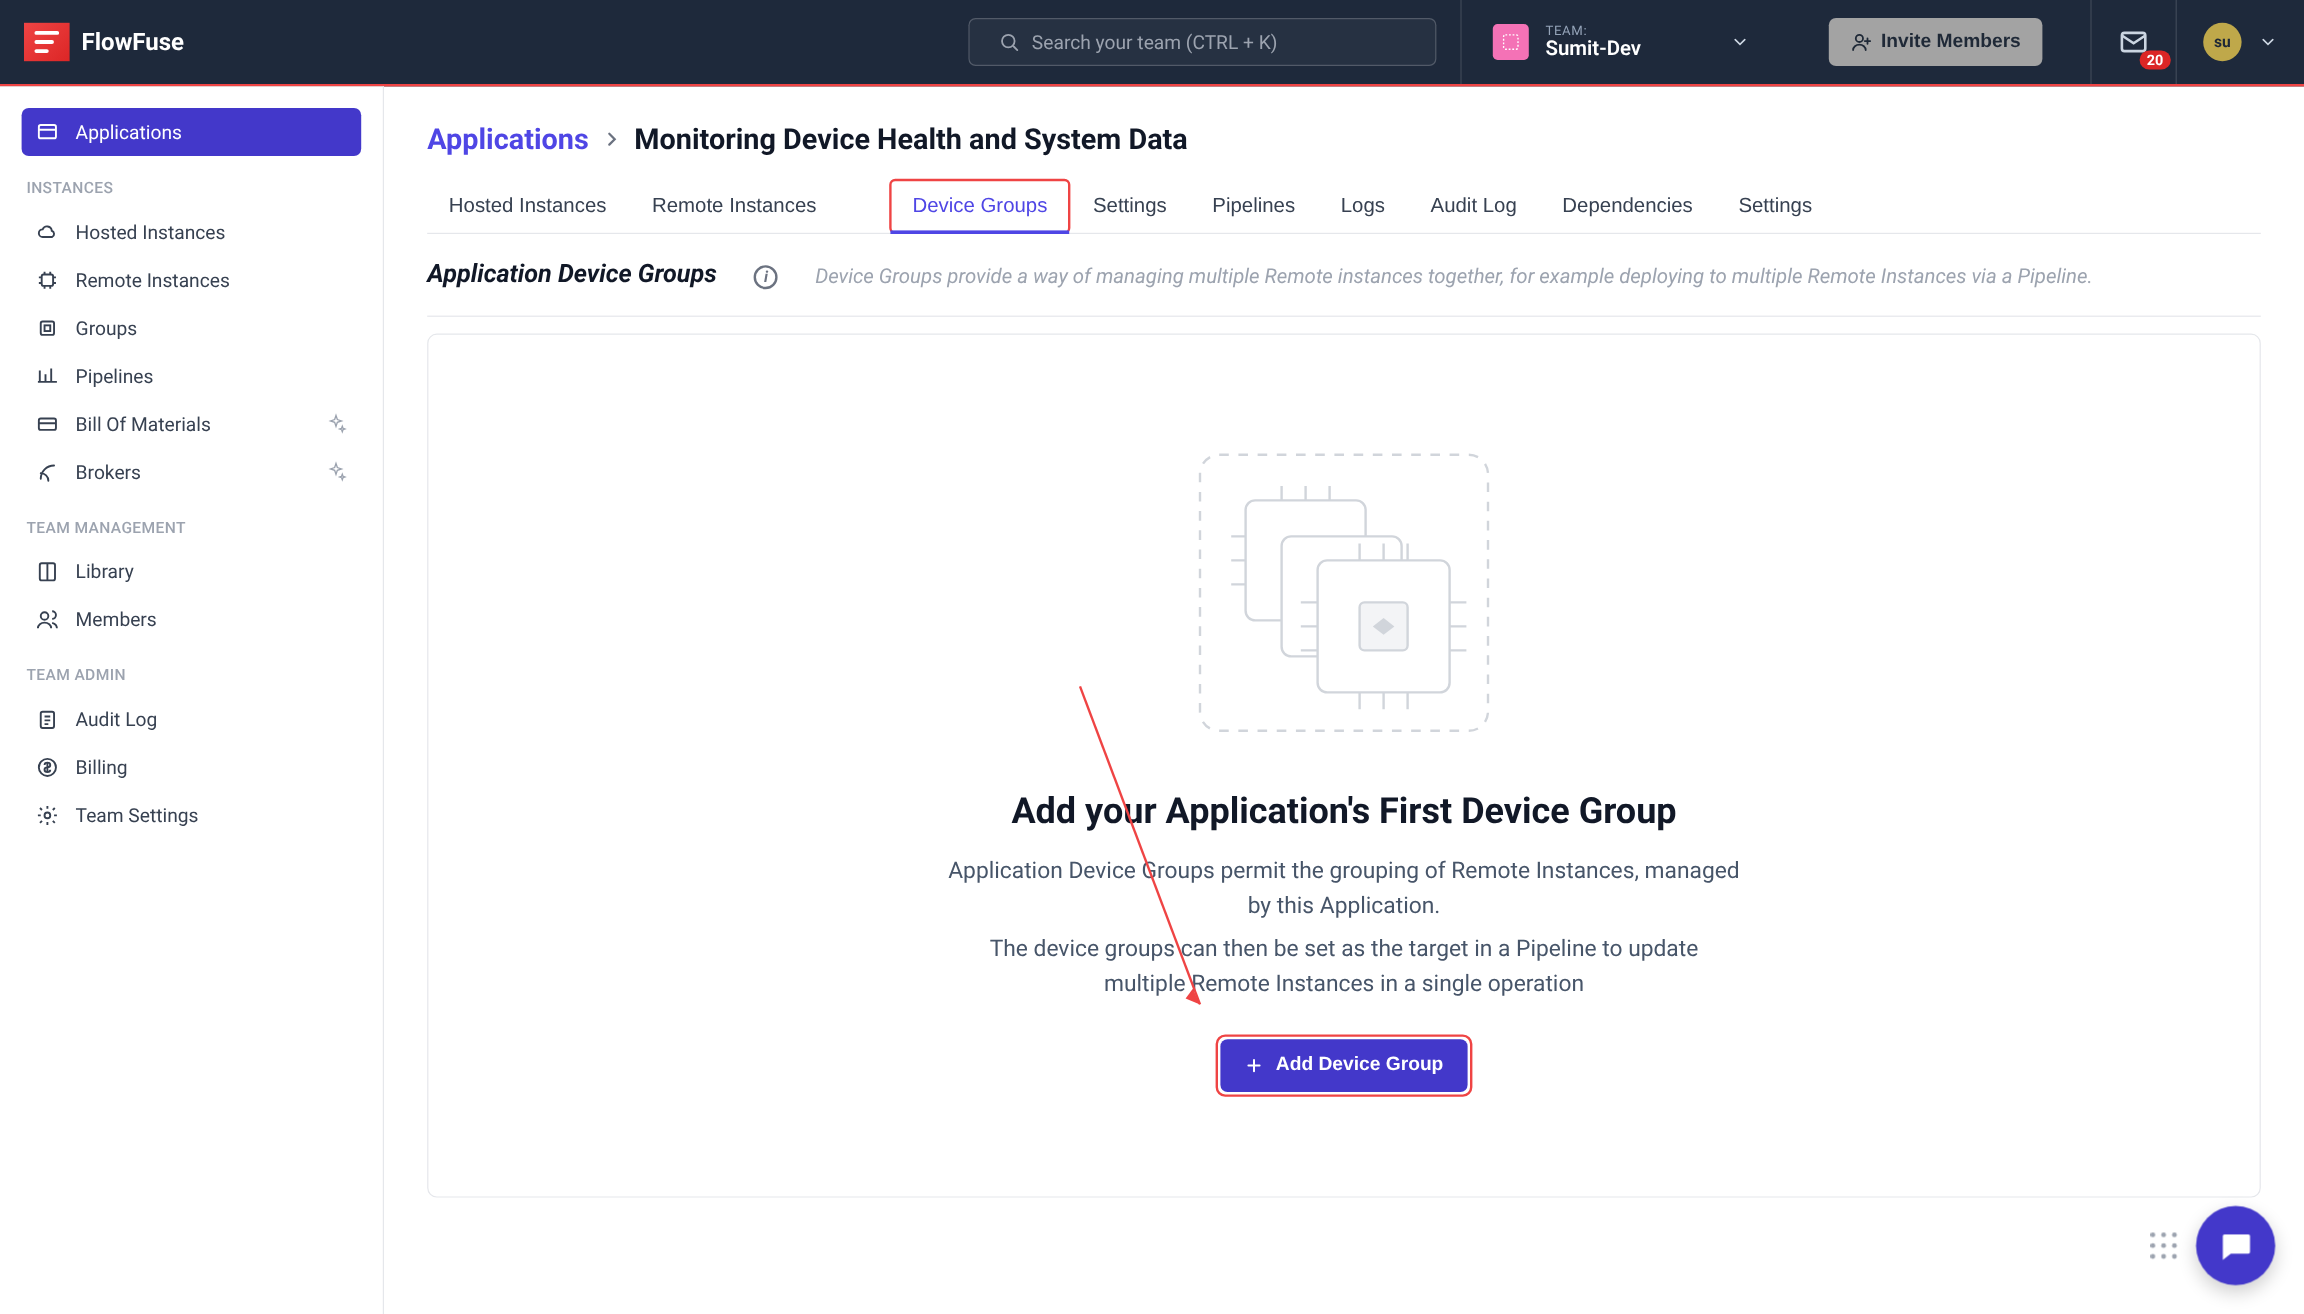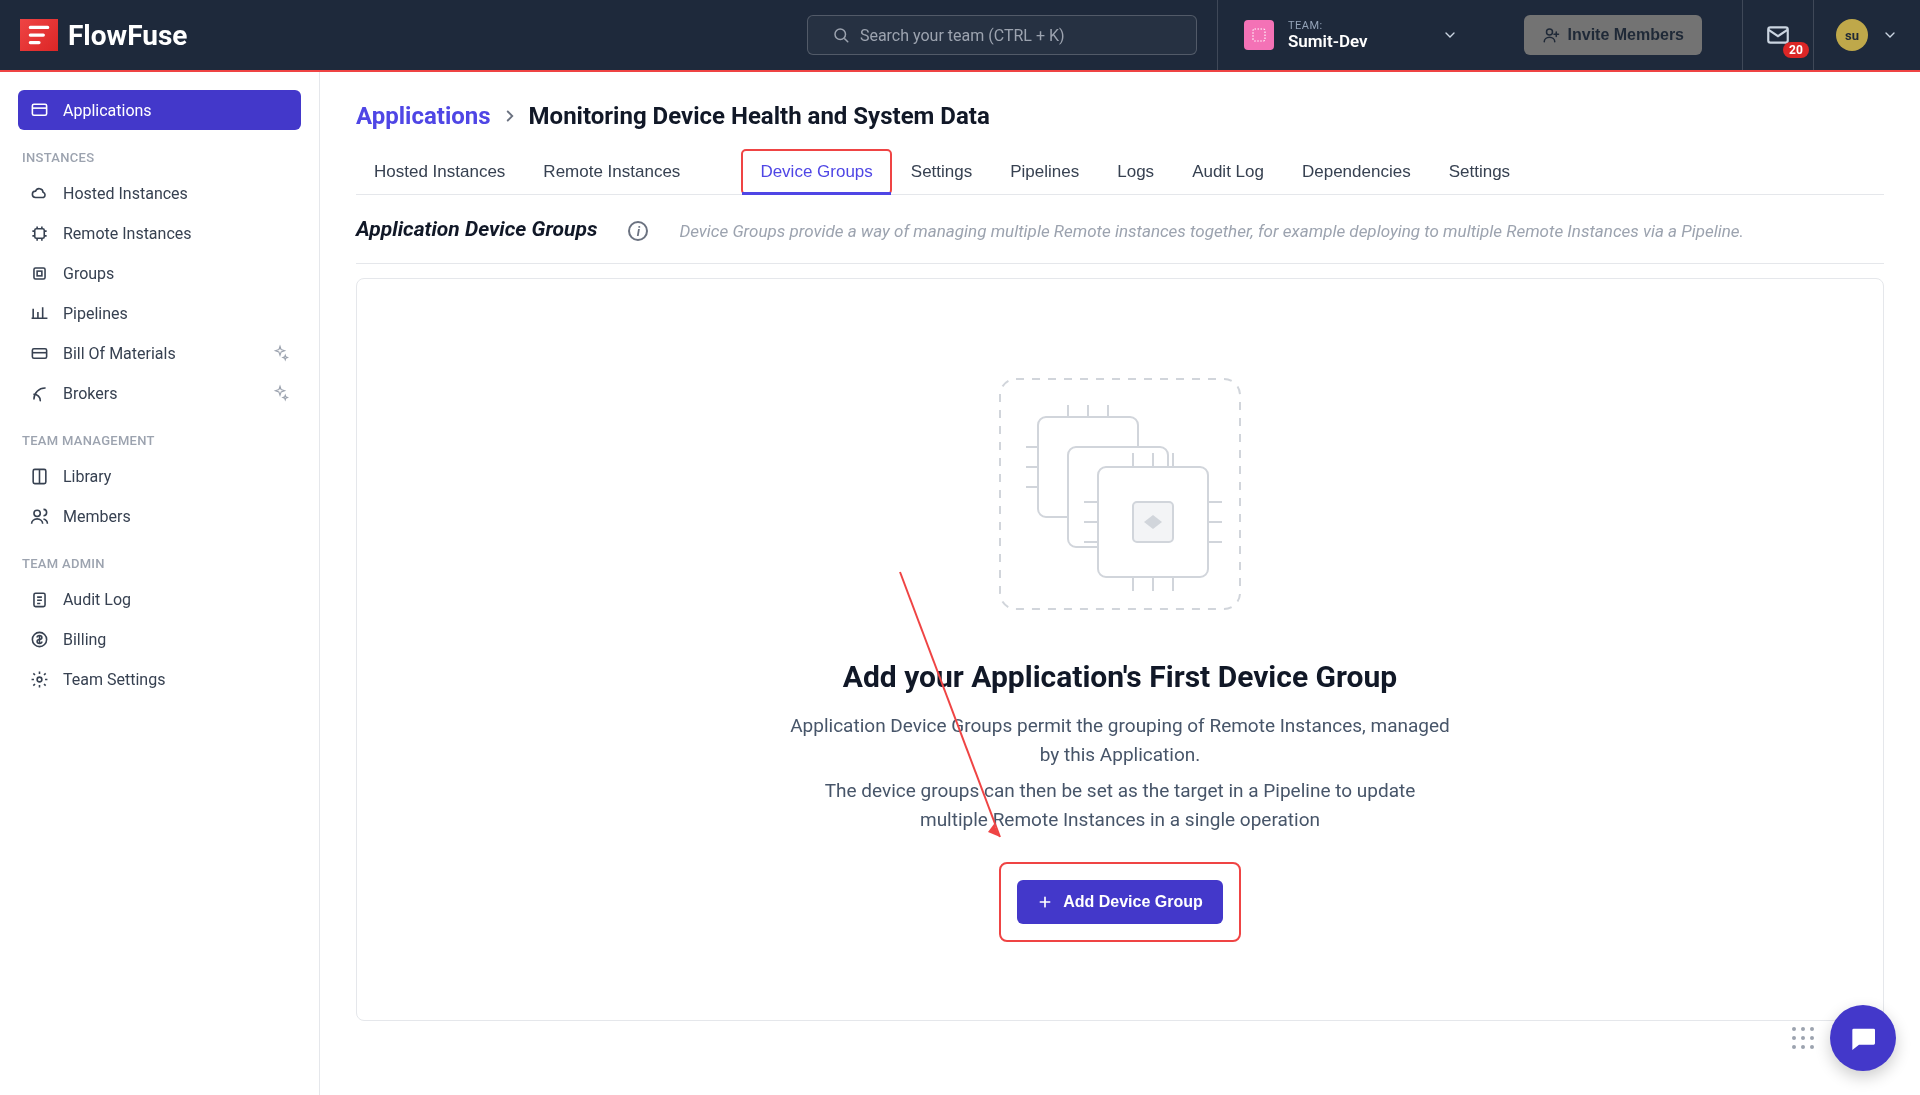--- a/index.html
+++ b/index.html
@@ -11,32 +11,32 @@
     --indigo: #4338ca;
     --indigo-light: #6366f1;
     --red-highlight: #f87171;
     --link-blue: #4f46e5;
     --muted: #9ca3af;
   }
   * { box-sizing: border-box; margin: 0; padding: 0; }
   html, body { width: 1920px; height: 1095px; font-family: -apple-system, BlinkMacSystemFont, "Segoe UI", Roboto, sans-serif; overflow: hidden; }
   
   .header { height: 72px; background: #1e293b; display: flex; align-items: center; color: #fff; border-bottom: 2px solid #ef4444; }
-  .logo { display: flex; align-items: center; gap: 10px; padding: 0 20px; font-size: 28px; font-weight: 700; }
+  .logo { display: flex; align-items: center; gap: 10px; padding: 0 20px; font-size: 20px; font-weight: 700; }
   .logo-icon { width: 38px; height: 32px; background: linear-gradient(135deg, #ef4444, #dc2626); display: flex; align-items: center; justify-content: center; position: relative; }
   .logo-icon svg { width: 26px; height: 26px; }
   .header-spacer { flex: 1; }
   .search { width: 390px; height: 40px; background: rgba(255,255,255,0.04); border: 1px solid rgba(255,255,255,0.2); border-radius: 6px; display: flex; align-items: center; padding: 0 24px; gap: 10px; color: #9ca3af; font-size: 16px; margin-right:20px;}
   .team-select { border-left: 1px solid rgba(255,255,255,0.15); height: 100%; display: flex; align-items: center; gap: 14px; padding: 0 26px; }
   .team-icon { width: 30px; height: 30px; background: #f472b6; border-radius: 4px; display:flex;align-items:center;justify-content:center; }
   .team-meta { display: flex; flex-direction: column; line-height: 1.1; }
   .team-label { font-size: 11px; color: #94a3b8; letter-spacing: 0.5px; }
   .team-name { font-size: 17px; font-weight: 600; color: #fff; }
   .chev { color: #cbd5e1; padding-left: 60px; }
-  .invite-btn { background: #737373; color: #1f2937; height: 40px; padding: 0 18px; border-radius: 6px; display: flex; align-items: center; gap: 8px; font-weight: 600; font-size: 16px; margin: 0 18px; border:none; cursor:pointer;}
+  .invite-btn { background: #a3a3a3; color: #1f2937; height: 40px; padding: 0 18px; border-radius: 6px; display: flex; align-items: center; gap: 8px; font-weight: 600; font-size: 16px; margin: 0 18px; border:none; cursor:pointer;}
   .hdr-cell { border-left: 1px solid rgba(255,255,255,0.15); height: 100%; display: flex; align-items: center; padding: 0 22px; position: relative; }
   .avatar { width: 32px; height: 32px; border-radius: 50%; background: #bfa84a; color: #1f2937; font-size: 13px; font-weight: 700; display:flex;align-items:center;justify-content:center; }
   .badge { position: absolute; bottom: 12px; left: 40px; background: #dc2626; color: #fff; font-size: 12px; font-weight: 700; padding: 1px 6px; border-radius: 10px; }
   
   .layout { display: flex; height: calc(100% - 72px); }
   .sidebar { width: 320px; border-right: 1px solid var(--border); background: #fff; padding: 18px; }
   .side-item { display: flex; align-items: center; gap: 14px; height: 40px; padding: 0 12px; font-size: 16px; color: #374151; border-radius: 6px; cursor: pointer;}
   .side-item.active { background: var(--indigo); color: #fff; }
   .side-section { font-size: 13px; font-weight: 500; color: var(--muted); letter-spacing: 0.3px; padding: 20px 4px 8px 4px; }
   .side-icon { width: 19px; height: 19px; flex-shrink: 0; }
@@ -53,21 +53,21 @@
   .tab.active::after { content:''; position:absolute; left:0; right:0; bottom:-1px; height:3px; background: var(--link-blue); }
   .tab.highlight-box { outline: 2px solid #ef4444; outline-offset: -1px; border-radius: 4px; }
   .sub-header { display: flex; align-items: flex-end; gap: 31px; padding: 22px 0; border-bottom: 1px solid var(--border); font-style: italic; }
   .sub-title { font-size: 21px; font-weight: 700; color: #111827; }
   .info-icon { width:20px;height:20px;border:2px solid #6b7280;border-radius:50%;display:flex;align-items:center;justify-content:center;color:#6b7280;font-size:13px;font-weight:700;}
   .sub-desc { font-size: 17px; color: var(--muted); }
   .empty-card { border: 1px solid var(--border); border-radius: 8px; margin-top: 14px; min-height: 720px; display: flex; flex-direction: column; align-items: center; padding: 80px 40px; }
   .empty-illus { margin-top: 10px; margin-bottom: 40px; }
   .empty-title { font-size: 30px; font-weight: 700; color: #111827; margin-bottom: 18px; }
   .empty-para { font-size: 19px; color: #475569; text-align: center; max-width: 660px; line-height: 1.5; margin-bottom: 8px;}
-  .cta-wrap { outline: 2px solid #ef4444; padding: 16px; border-radius: 6px; display:inline-block; margin-top: 22px;}
+  .cta-wrap { outline: 2px solid #ef4444; padding: 2px; border-radius: 6px; display:inline-block; margin-top: 22px;}
   .cta { background: var(--indigo); color: #fff; border:none; height: 44px; padding: 0 20px; border-radius: 6px; font-size: 16px; font-weight: 600; display:flex;align-items:center;gap:10px; cursor:pointer;}
   .annot-arrow { position:absolute; }
   .floaters { position: fixed; bottom: 24px; right: 24px; display:flex;align-items:center;gap:16px;}
   .drag-dots { display:grid; grid-template-columns:repeat(3,4px); grid-template-rows:repeat(3,4px); gap:5px;}
   .drag-dots span { background:#9ca3af; width:4px;height:4px;border-radius:50%;}
   .chat-fab { width:66px;height:66px;border-radius:50%;background:var(--indigo);display:flex;align-items:center;justify-content:center;color:#fff; box-shadow:0 6px 16px rgba(0,0,0,0.2);}
   .chat-fab svg{width:32px;height:32px;}
   svg { display:block; }
 </style>
 </head>

